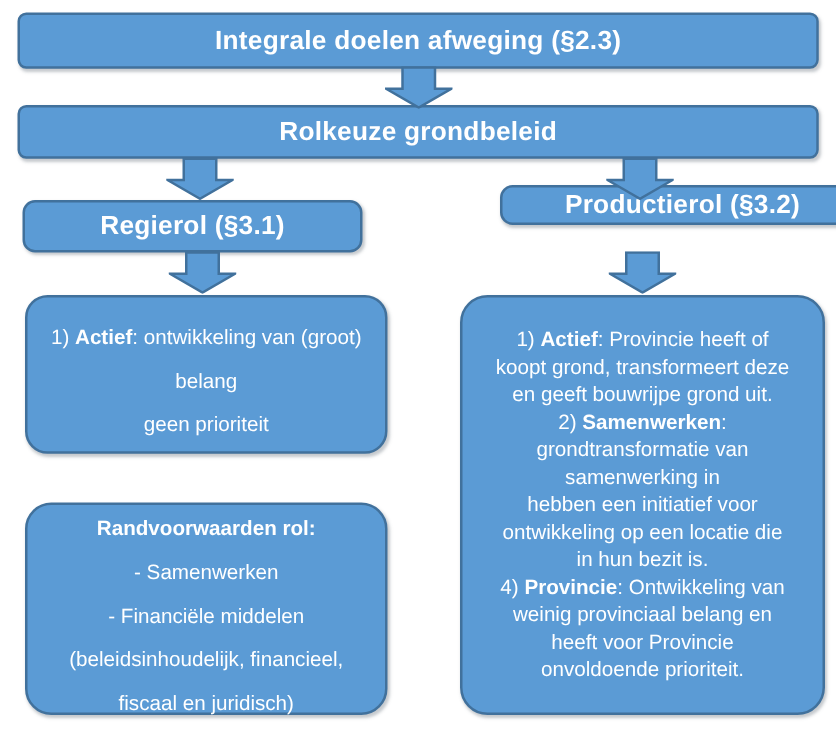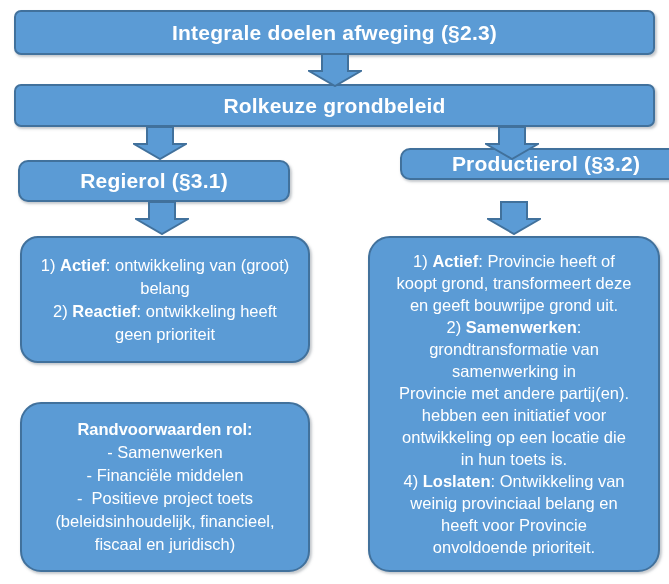--- a/index.html
+++ b/index.html
@@ -34,21 +34,21 @@
     font-weight: bold;
     font-size: 21px;
     letter-spacing: 0.2px;
   }
   .detail-text {
     width: 100%;
     font-size: 16.5px;
     padding: 0 2px;
   }
   .detail-text .line { white-space: pre-wrap; }
-  .lh23 .line { line-height: 23px; }
+  .lh23 .line { line-height: 23px; margin-top: 12px; }
   .lh22 .line { line-height: 22px; text-align: center; }
   .arrow {
     position: absolute;
     width: 54px;
     height: 34px;
     z-index: 5;
   }
   .arrow polygon {
     fill: var(--fill);
     stroke: var(--border);
@@ -106,48 +106,45 @@
     <polygon points="14,1 40,1 40,18 53,18 27,33 1,18 14,18"></polygon>
   </svg>
   <svg class="arrow" id="arrow-3b" viewBox="0 0 54 34" aria-hidden="true">
     <polygon points="14,1 40,1 40,18 53,18 27,33 1,18 14,18"></polygon>
   </svg>
 
   <div class="box" id="box-regierol-detail">
     <div class="detail-text lh23">
         <div class="line">1) <b>Actief</b>: ontwikkeling van (groot)</div>
         <div class="line">belang</div>
-        <div class="line">2) <b>Reactief</b>: ontwikkeling heeft</div>
         <div class="line">geen prioriteit</div>
       </div>
   </div>
 
   <div class="box" id="box-randvoorwaarden">
     <div class="detail-text lh23">
         <div class="line"><b>Randvoorwaarden rol:</b></div>
         <div class="line">- Samenwerken</div>
         <div class="line">- Financiële middelen</div>
-        <div class="line">-  Positieve project toets</div>
         <div class="line">(beleidsinhoudelijk, financieel,</div>
         <div class="line">fiscaal en juridisch)</div>
       </div>
   </div>
 
   <div class="box" id="box-productierol-detail">
     <div class="detail-text lh22">
         <div class="line">1) <b>Actief</b>: Provincie heeft of</div>
         <div class="line">koopt grond, transformeert deze</div>
         <div class="line">en geeft bouwrijpe grond uit.</div>
         <div class="line">2) <b>Samenwerken</b>:</div>
         <div class="line">grondtransformatie van</div>
         <div class="line">samenwerking in</div>
-        <div class="line">Provincie met andere partij(en).</div>
         <div class="line">hebben een initiatief voor</div>
         <div class="line">ontwikkeling op een locatie die</div>
-        <div class="line">in hun toets is.</div>
-        <div class="line">4) <b>Loslaten</b>: Ontwikkeling van</div>
+        <div class="line">in hun bezit is.</div>
+        <div class="line">4) <b>Provincie</b>: Ontwikkeling van</div>
         <div class="line">weinig provinciaal belang en</div>
         <div class="line">heeft voor Provincie</div>
         <div class="line">onvoldoende prioriteit.</div>
       </div>
   </div>
 
 </div>
 
 </body></html>

